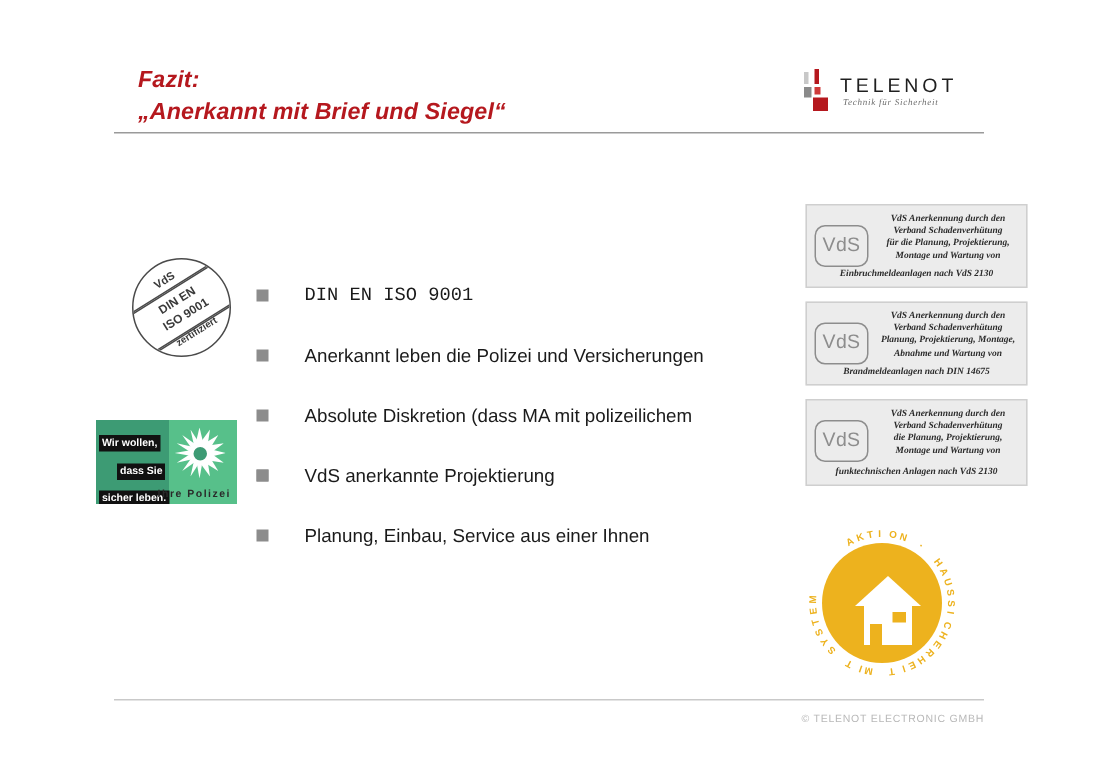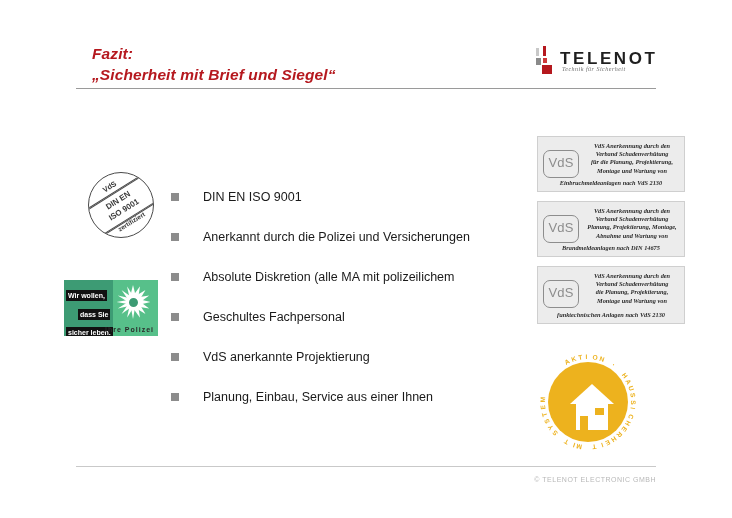--- a/index.html
+++ b/index.html
@@ -72,22 +72,22 @@
   .tl-sq { position: absolute; }
   .tl-sq.a { left: 2px;  top: 2px;  width: 3px;  height: 8px;  background: #c8c8c8; }
   .tl-sq.b { left: 9px;  top: 0px;  width: 3px;  height: 10px; background: #b5181e; }
   .tl-sq.c { left: 2px;  top: 12px; width: 5px;  height: 7px;  background: #8a8a8a; }
   .tl-sq.d { left: 9px;  top: 12px; width: 4px;  height: 5px;  background: #cf3a3a; }
   .tl-sq.e { left: 8px;  top: 19px; width: 10px; height: 9px;  background: #b5181e; }
   .tl-word {
     position: absolute;
     left: 26px;
     top: 3px;
-    font-size: 17px;
-    font-weight: bold;
+    font-size: 13px;
+    font-weight: normal;
     letter-spacing: 2.6px;
     color: #1f1f1f;
   }
   .tl-tag {
     position: absolute;
     left: 28px;
     top: 20px;
     font-size: 6px;
     font-style: italic;
     letter-spacing: .5px;
@@ -120,21 +120,21 @@
     color: #1a1a1a;
   }
   .bullet .marker {
     position: absolute;
     left: 0;
     top: 5px;
     width: 8px;
     height: 8px;
     background: #8c8c8c;
   }
-  .bullet .l2 { display: block; }
+  .bullet .l2 { display: block; font-family: Liberation Mono, monospace; }
 
   
   .vds-badge {
     position: absolute;
     background: #ececec;
     border: 1px solid #cfcfcf;
     width: 148px;
     box-sizing: border-box;
     padding: 5px 4px 4px 4px;
   }
@@ -402,21 +402,21 @@
     color: #b8b8b8;
   }
 </style>
 </head>
 <body>
 
 <div class="slide">
 
   <div class="title-block">
     <div class="title-line1">Fazit:</div>
-    <div class="title-line2">„Sicherheit mit Brief und Siegel“</div>
+    <div class="title-line2">„Anerkannt mit Brief und Siegel“</div>
   </div>
   <div class="header-rule"></div>
 
   <div class="telenot-logo">
     <div class="tl-mark">
       <span class="tl-sq a"></span>
       <span class="tl-sq b"></span>
       <span class="tl-sq c"></span>
       <span class="tl-sq d"></span>
       <span class="tl-sq e"></span>
@@ -426,29 +426,28 @@
   </div>
 
 
   <div class="bullets">
     <div class="bullet">
       <span class="marker"></span>
       <span class="l2">DIN EN ISO 9001</span>
     </div>
     <div class="bullet">
       <span class="marker"></span>
-      <span>Anerkannt durch die Polizei und Versicherungen</span>
+      <span>Anerkannt leben die Polizei und Versicherungen</span>
     </div>
     <div class="bullet">
       <span class="marker"></span>
-      <span>Absolute Diskretion (alle MA mit polizeilichem</span>
+      <span>Absolute Diskretion (dass MA mit polizeilichem</span>
     </div>
     <div class="bullet">
       <span class="marker"></span>
-      <span>Geschultes Fachpersonal</span>
     </div>
     <div class="bullet">
       <span class="marker"></span>
       <span>VdS anerkannte Projektierung</span>
     </div>
     <div class="bullet">
       <span class="marker"></span>
       <span>Planung, Einbau, Service aus einer Ihnen</span>
     </div>
   </div>

